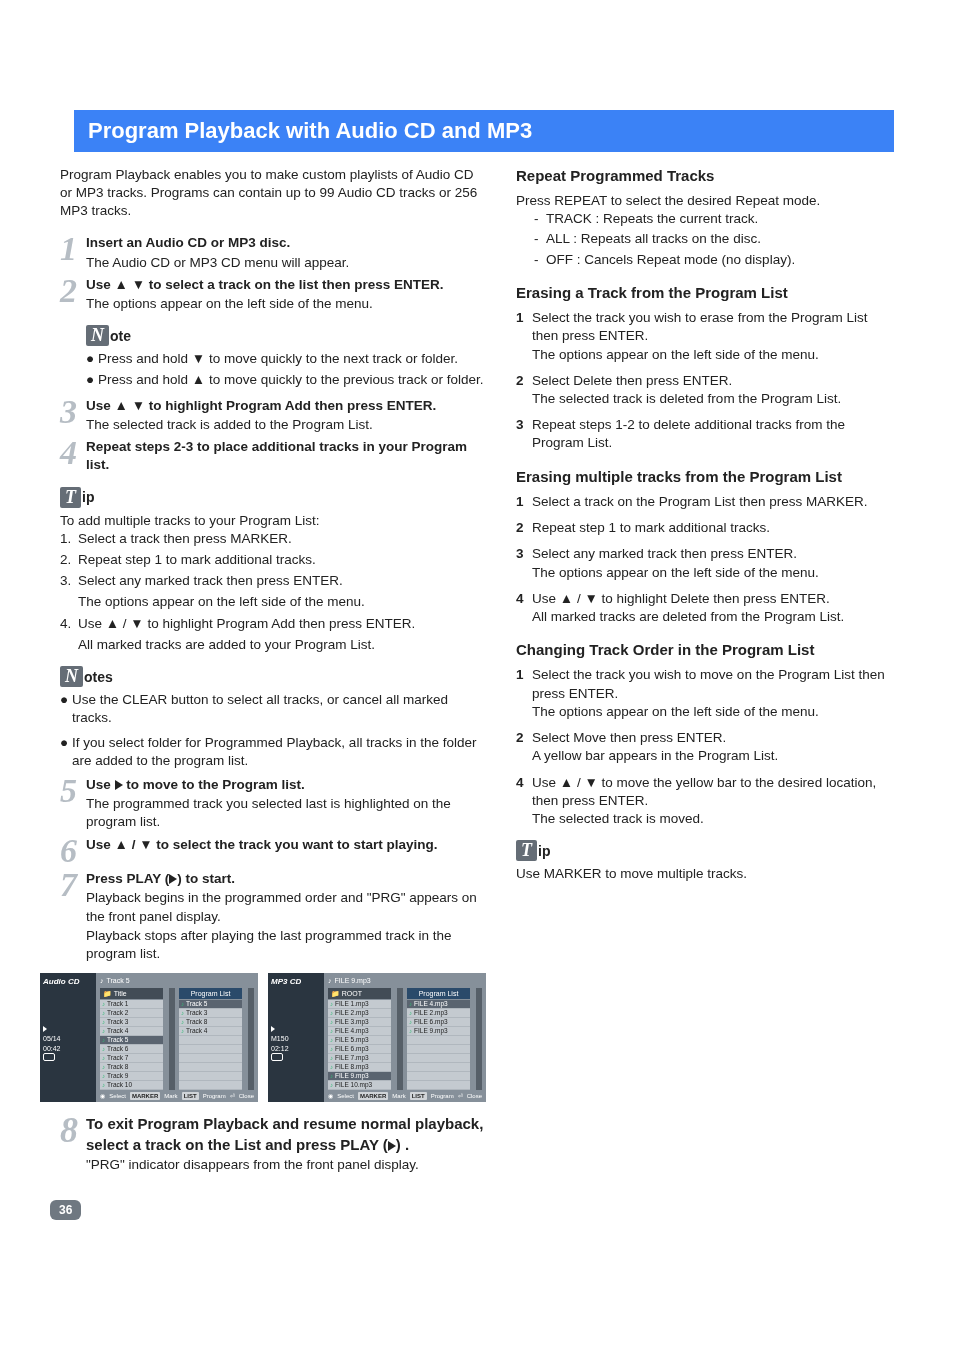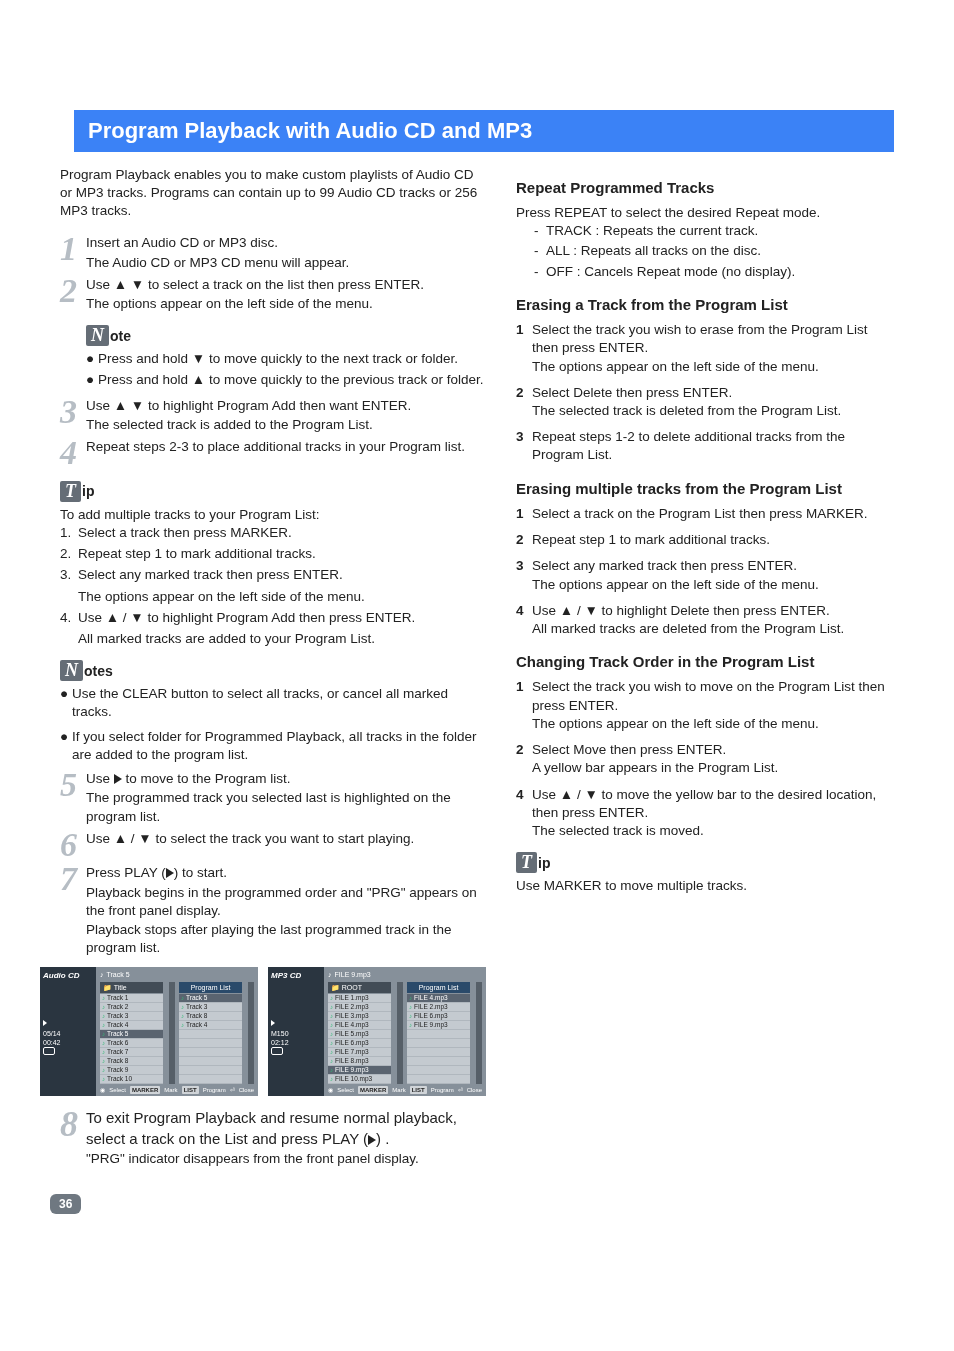--- a/index.html
+++ b/index.html
@@ -29,21 +29,21 @@
     font-family: Georgia, serif;
     font-size: 34px;
     font-weight: bold;
     font-style: italic;
     color: #b6bdc4;
     line-height: 0.9;
     width: 26px;
     flex-shrink: 0;
   }
   .step-body { flex: 1; }
-  .step-body b { font-weight: normal; }
+  .step-body b { font-weight: bold; }
   .step-desc { margin-top: 1px; }
   .bullet-row { display:flex; margin-bottom:3px;}
   .bullet-dot { width: 12px; flex-shrink:0;}
   .sec-icon {
     display:inline-block;
     background:#656d76;
     color:#fff;
     font-family: Georgia, serif;
     font-style: italic;
     font-weight:bold;
@@ -129,21 +129,21 @@
         <div class="bullet-row">
           <div class="bullet-dot">●</div>
             <div>Press and hold ▲ to move quickly to the previous track or folder.</div>
         </div>
       </div>
     </div>
 
     <div class="step">
       <div class="step-num">3</div>
       <div class="step-body">
-        <b>Use ▲ ▼ to highlight Program Add then want ENTER.</b>
+        <b>Use ▲ ▼ to highlight Program Add then press ENTER.</b>
         <div class="step-desc">The selected track is added to the Program List.</div>
       </div>
     </div>
 
     <div class="step">
       <div class="step-num">4</div>
       <div class="step-body">
         <b>Repeat steps 2-3 to place additional tracks in your Program list.</b>
       </div>
     </div>
@@ -441,21 +441,21 @@
       <div class="step-body">
         <div style="font-size:15px"><b>To exit Program Playback and resume normal playback, select a track on the List and press PLAY (</b><span class="play-tri"></span><b>) .</b></div>
         <div class="step-desc">"PRG" indicator disappears from the front panel display.</div>
       </div>
     </div>
 
     <div class="page-badge">36</div>
   </div>
 
   <div class="col">
-    <h3 class="sub" style="margin-top:12px">Repeat Programmed Tracks</h3>
+    <h3 class="sub" style="margin-top:0">Repeat Programmed Tracks</h3>
     <p>Press REPEAT to select the desired Repeat mode.</p>
     <div class="dash-row">
         <div class="d">-</div>
         <div>TRACK : Repeats the current track.</div>
       </div>
     <div class="dash-row">
         <div class="d">-</div>
         <div>ALL : Repeats all tracks on the disc.</div>
       </div>
     <div class="dash-row">

